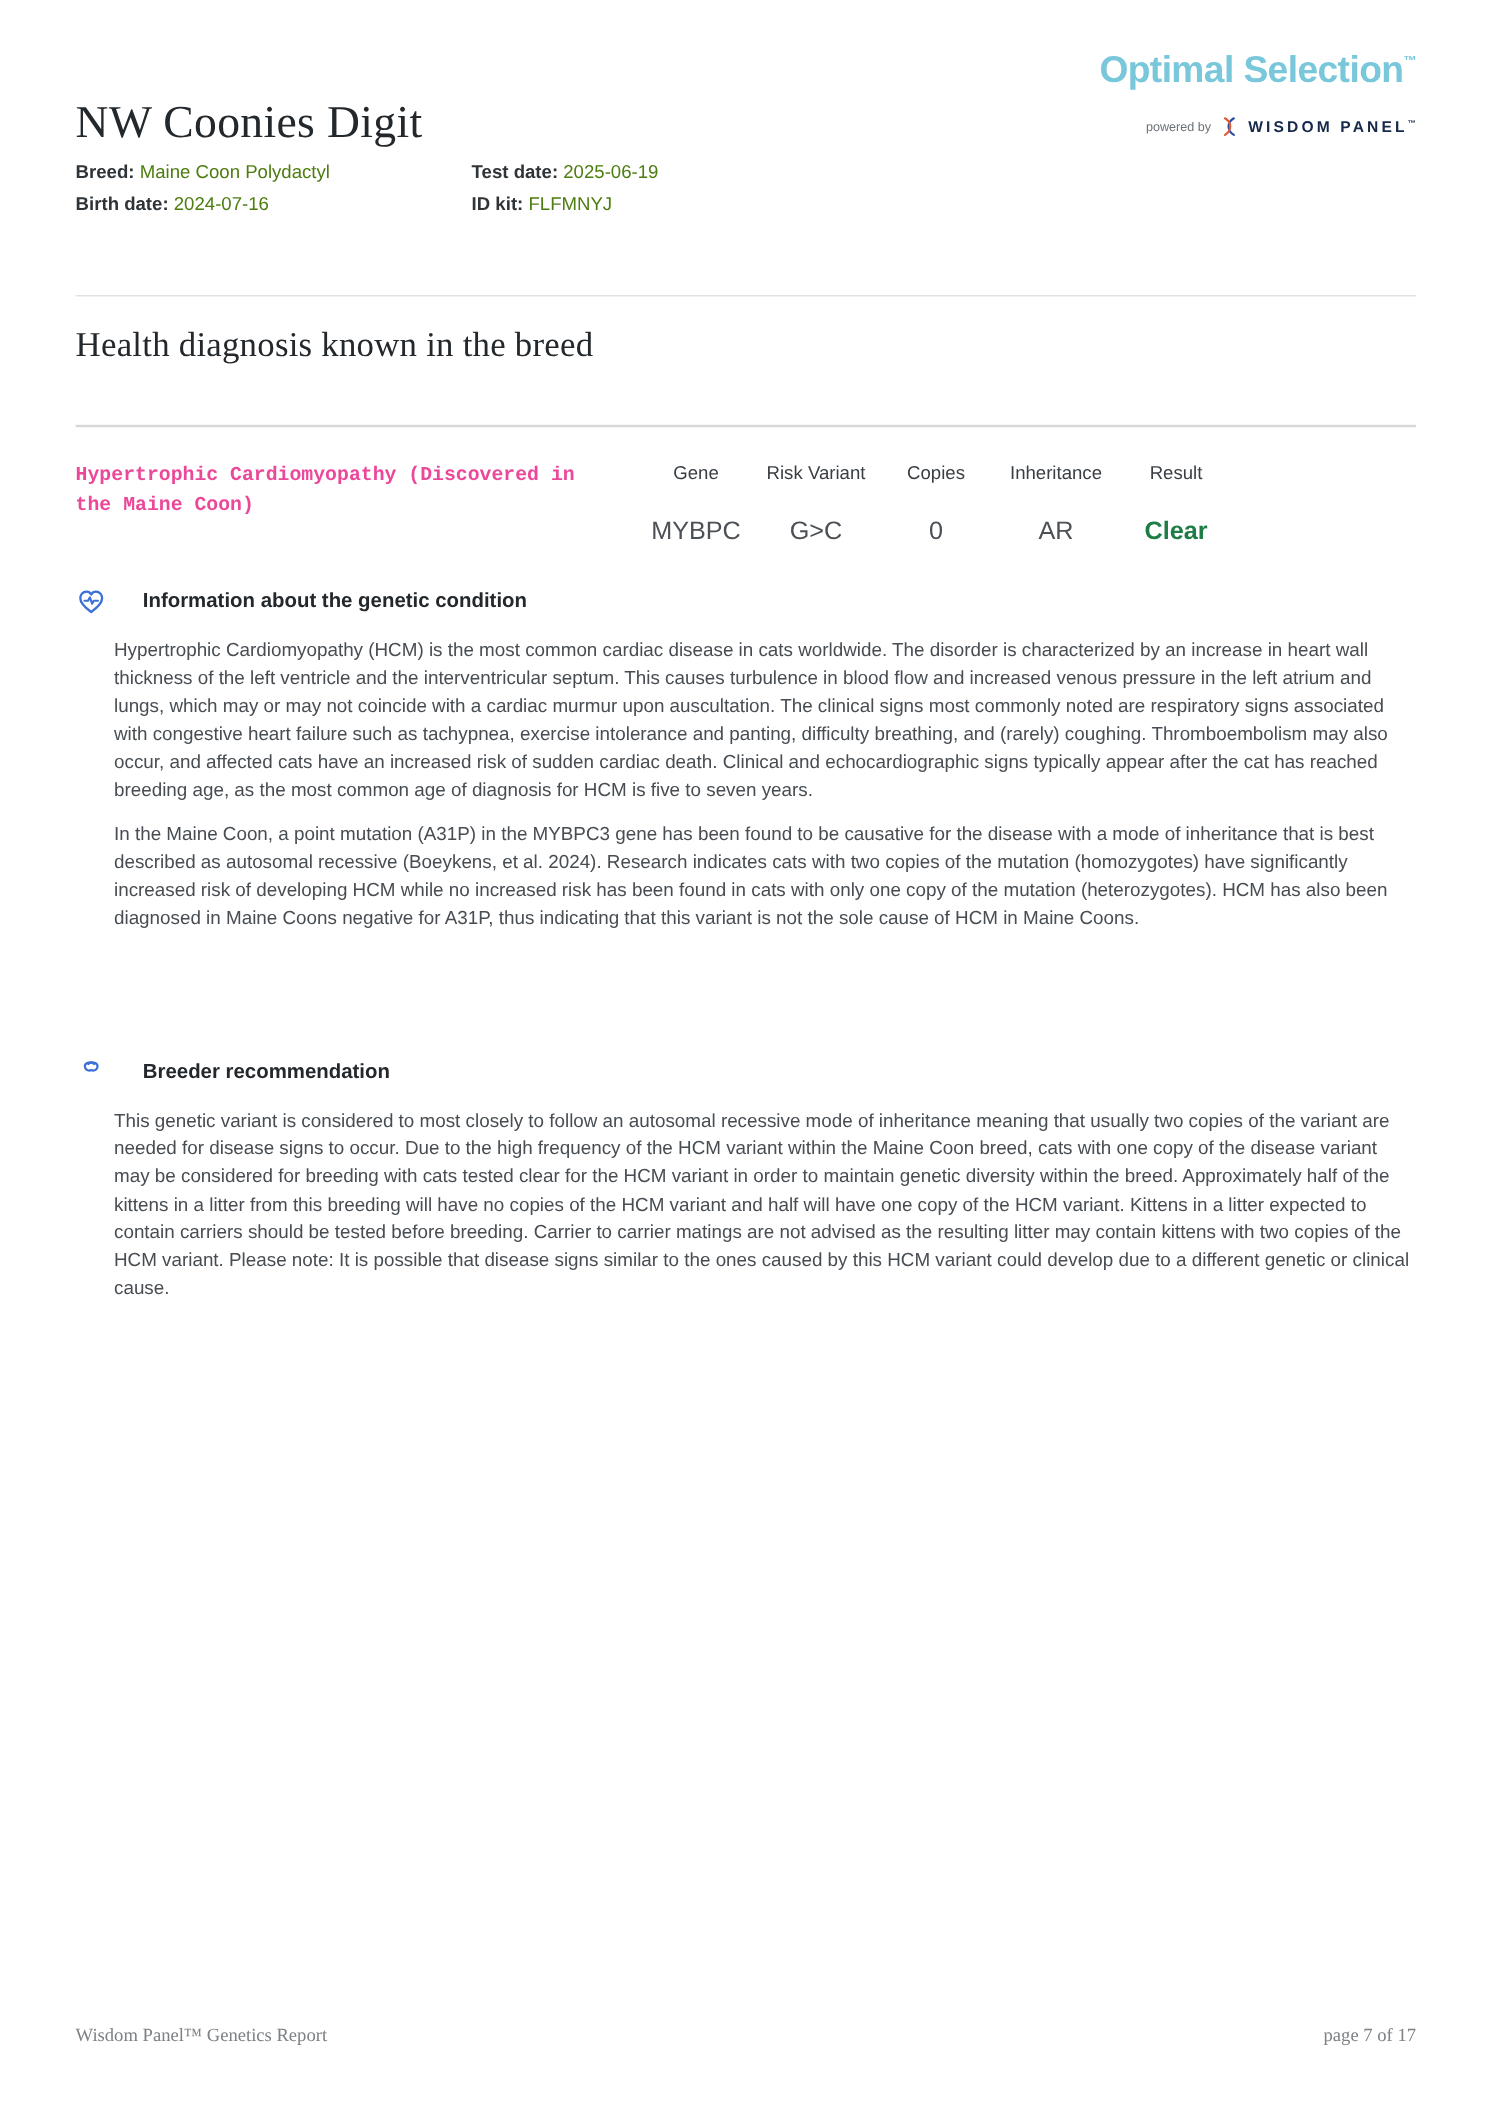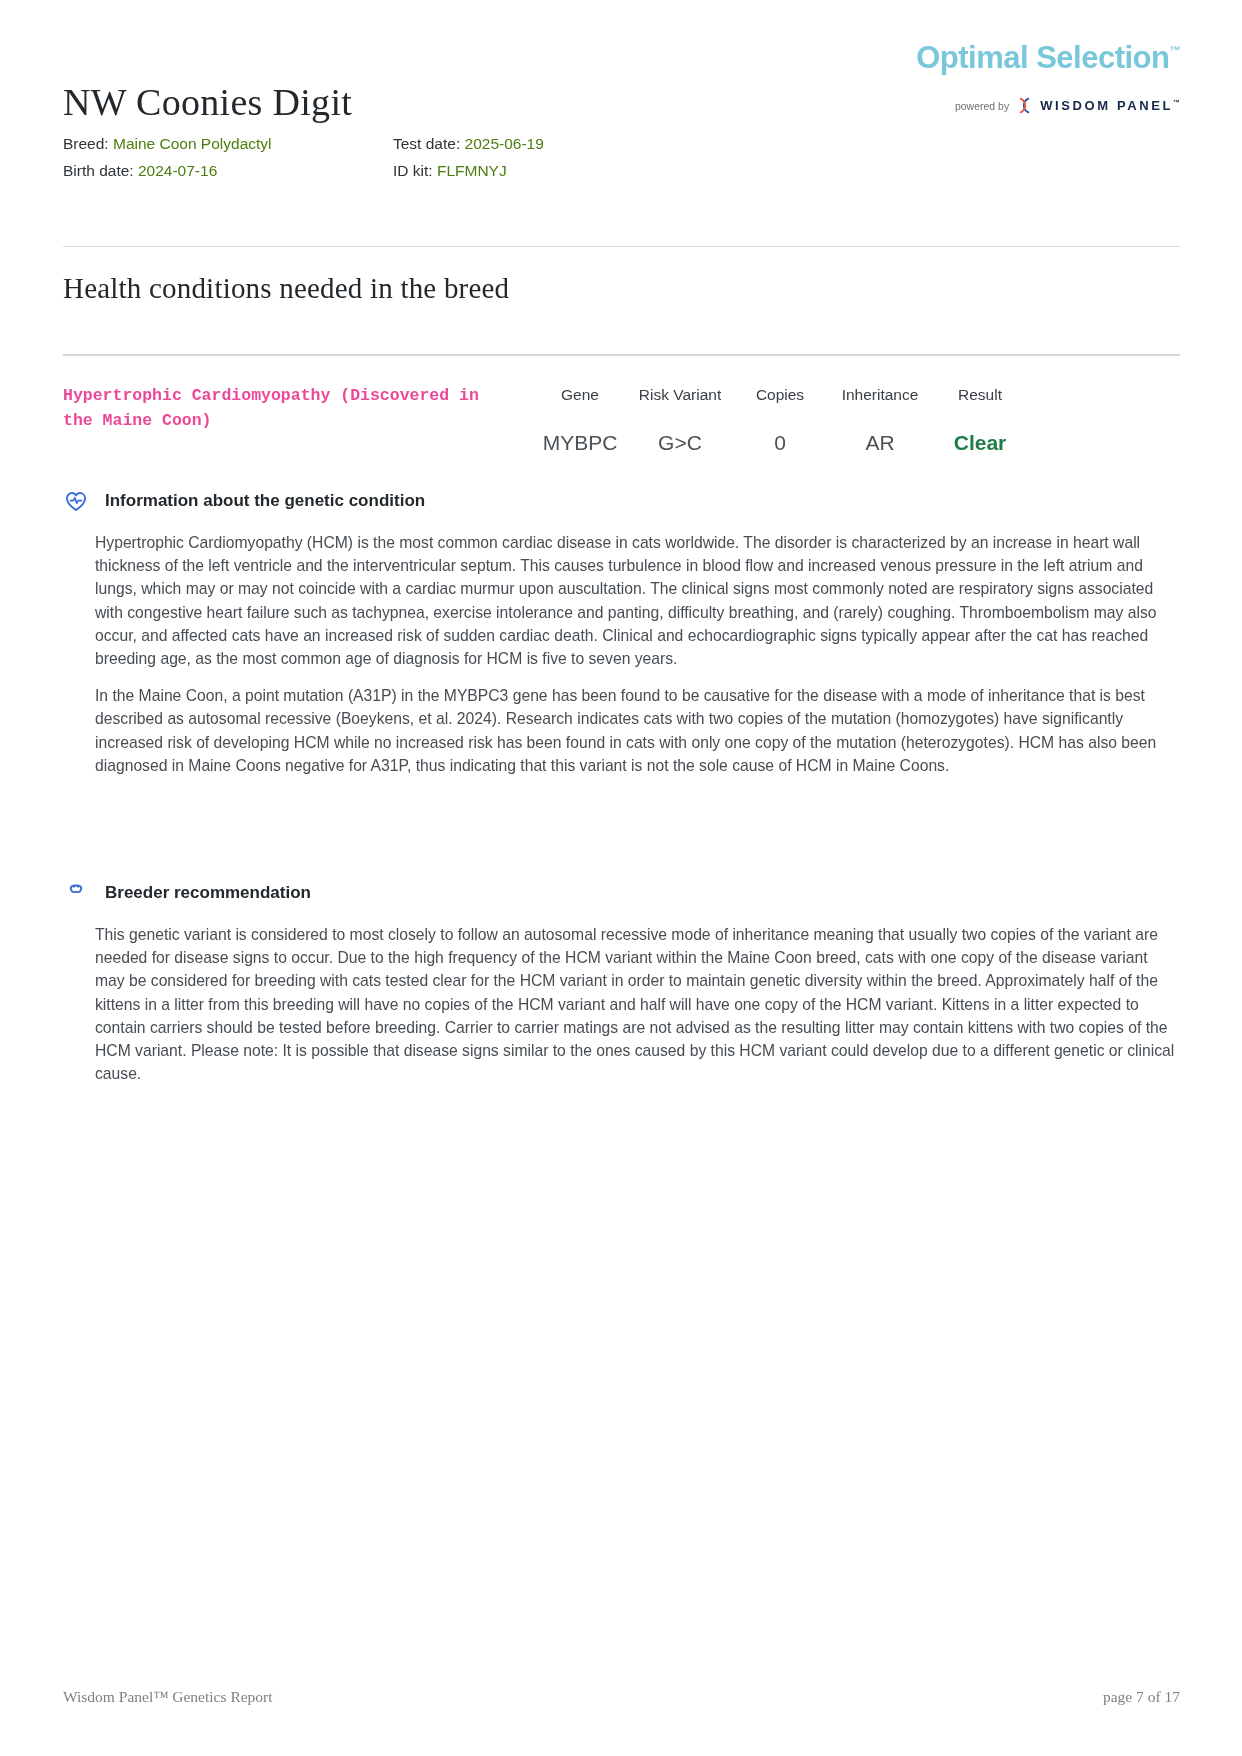--- a/index.html
+++ b/index.html
@@ -70,21 +70,21 @@
   .meta {
     left: 63px; top: 130px;
     font-size: 15.5px;
     line-height: 27px;
   }
   .meta-grid {
     display: grid;
     grid-template-columns: 330px auto;
     column-gap: 0;
   }
-  .meta-label { font-weight: 400; color: #2e3438; }
+  .meta-label { font-weight: 700; color: #2e3438; }
   .meta-value { color: #4d7c0f; }
 
   .divider {
     left: 63px; top: 246px;
     width: 1117px; height: 1px;
     background: #d9dbdc;
   }
 
   .section-heading {
     left: 63px; top: 248px;
@@ -137,21 +137,21 @@
   }
 
   
   .content-section {
     left: 63px;
     width: 1117px;
   }
   .section-head-row {
     display: flex;
     align-items: center;
-    gap: 16px;
+    gap: 30px;
   }
   .section-icon {
     width: 26px; height: 26px;
     flex: 0 0 26px;
     display: inline-flex;
   }
   .section-title {
     font-size: 17px;
     font-weight: 700;
     color: #23282c;
@@ -217,21 +217,21 @@
     </div>
     <div>
       <span class="meta-label">ID kit:</span>
       <span class="meta-value">FLFMNYJ</span>
     </div>
   </div>
 </div>
 
 <div class="abs divider"></div>
 
-<h2 class="abs section-heading">Health conditions needed in the breed</h2>
+<h2 class="abs section-heading">Health diagnosis known in the breed</h2>
 
 <div class="abs cond-table">
   <div class="cond-name">Hypertrophic Cardiomyopathy (Discovered in the Maine Coon)</div>
   <div class="cond-cols">
     <div class="col-header">Gene</div>
     <div class="col-header">Risk Variant</div>
     <div class="col-header">Copies</div>
     <div class="col-header">Inheritance</div>
     <div class="col-header">Result</div>
     <div class="col-value">MYBPC</div>

